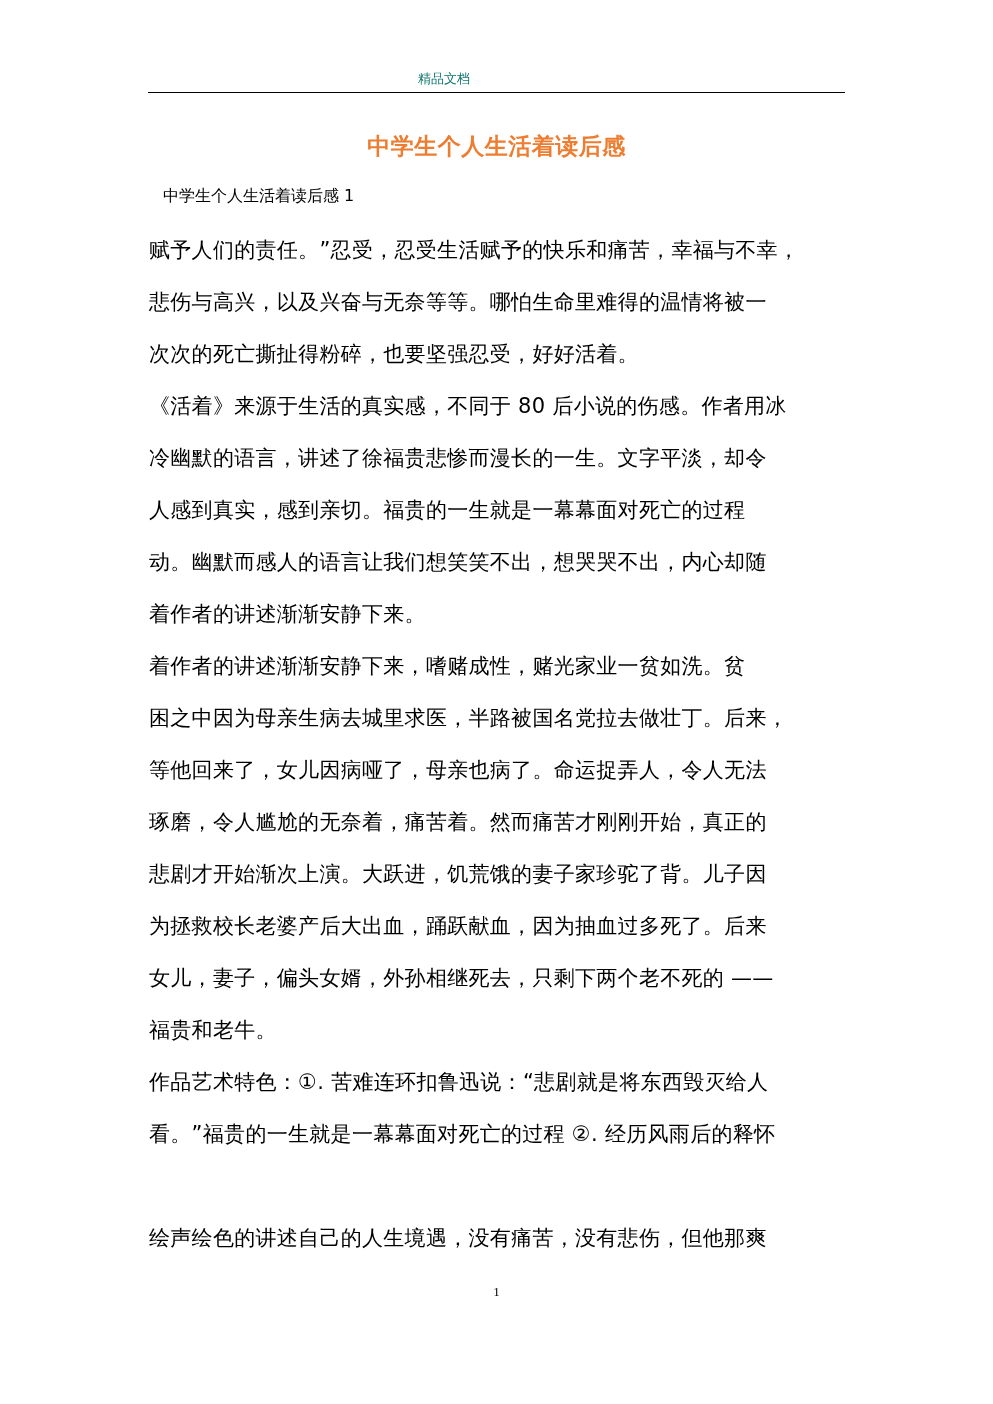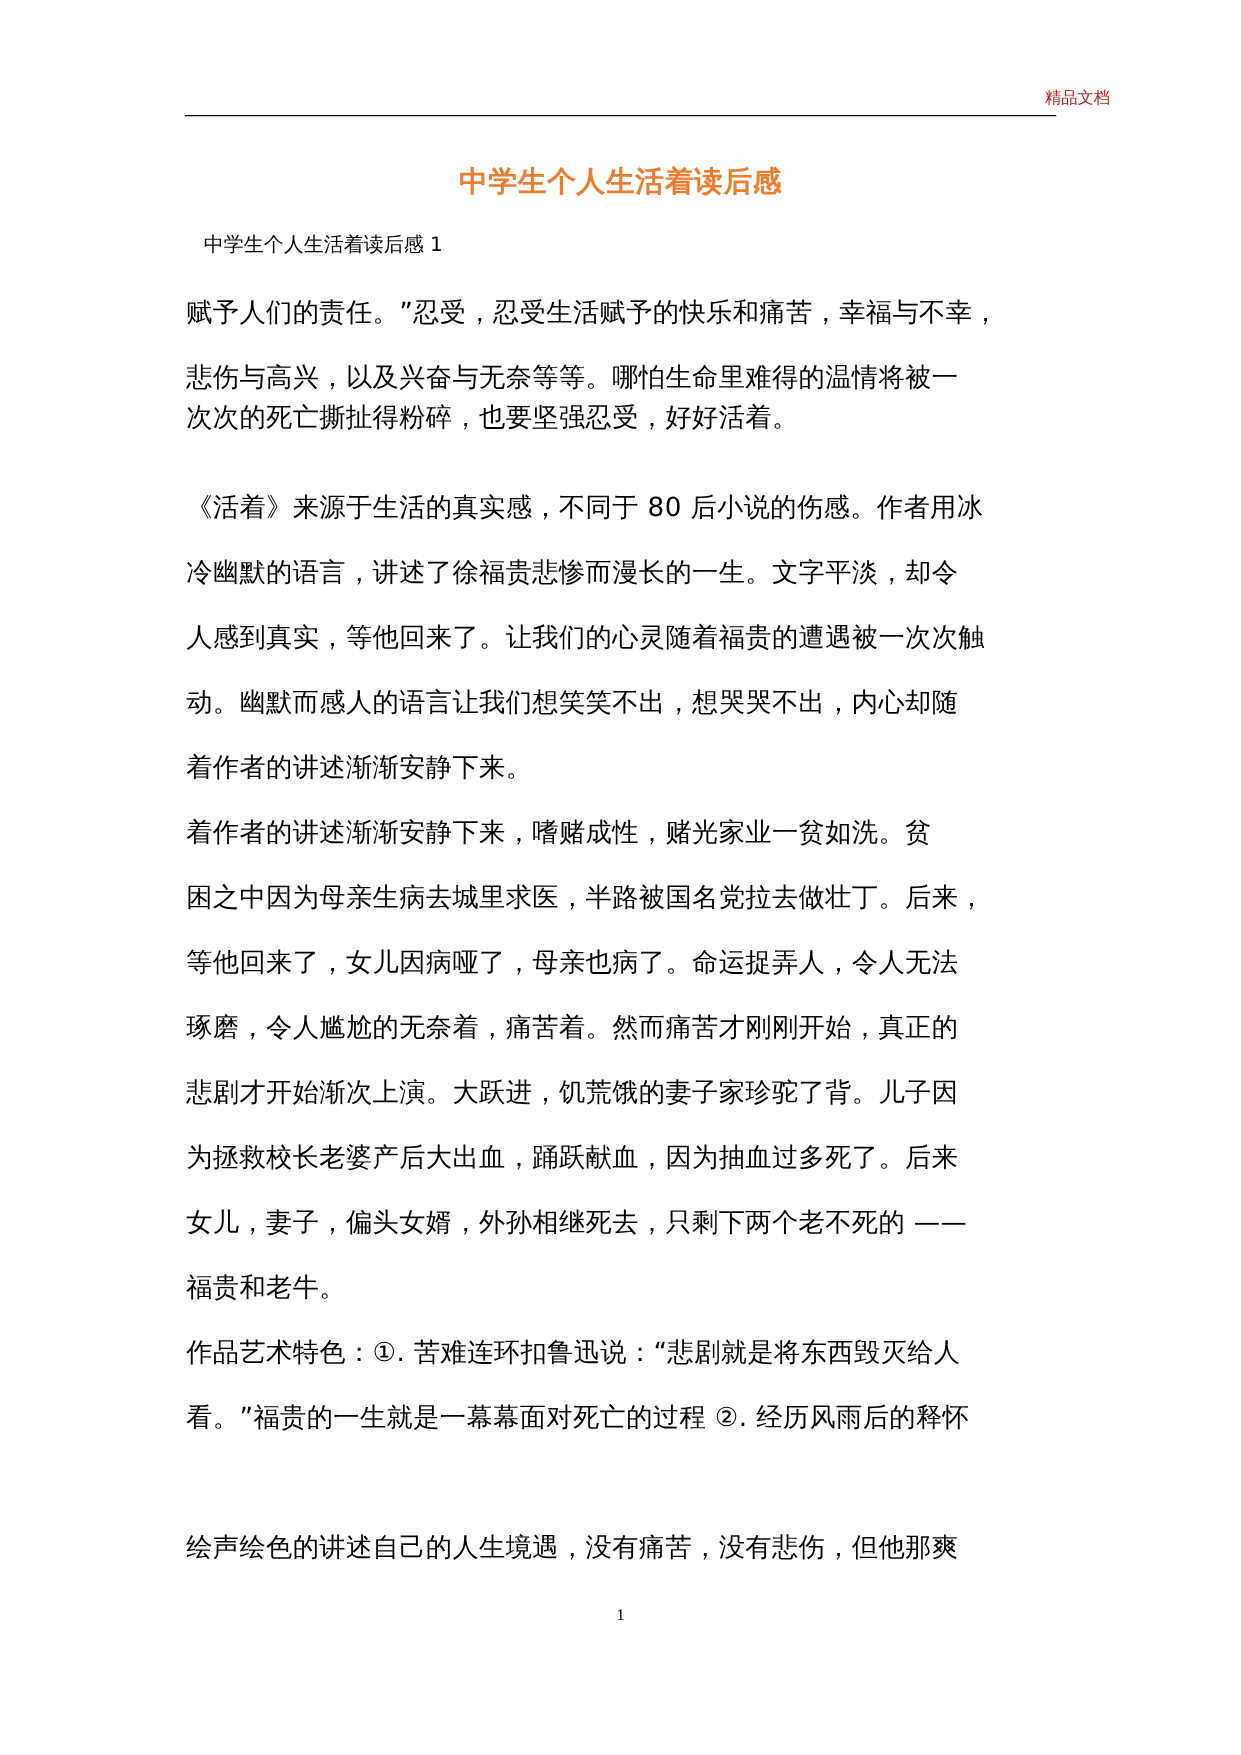--- a/index.html
+++ b/index.html
@@ -1,20 +1,20 @@
 <!DOCTYPE html>
 <html><head>
 <meta charset="utf-8">
 <style>
   html, body { margin: 0; padding: 0; background: #ffffff; }
   body { width: 993px; height: 1404px; position: relative; overflow: hidden;
          font-family: "DejaVu Sans", "Liberation Sans", sans-serif; color: #000; }
   .page { position: absolute; left: 0; top: 0; width: 993px; height: 1404px; background: #fff; }
-  .header-text { position: absolute; top: 70px; left: 0; width: 888px; text-align: right;
-         font-size: 13px; line-height: 18px; color: #b91c1c; }
+  .header-text { position: absolute; top: 70px; left: 0; width: 888px; text-align: center;
+         font-size: 13px; line-height: 18px; color: #0f766e; }
   .header-rule { position: absolute; top: 92px; left: 148px; width: 697px; height: 0;
          border-top: 1.5px solid #000; }
   .doc-title { position: absolute; top: 131px; left: 0; width: 993px; text-align: center;
          font-size: 23px; line-height: 30px; font-weight: bold; letter-spacing: 0.5px; }
   .subtitle { position: absolute; left: 163px; font-size: 16px; line-height: 28px; }
   .line { position: absolute; left: 149px; font-size: 21px; line-height: 28px; white-space: nowrap; letter-spacing: 0.3px; }
   .page-number { position: absolute; top: 1284px; left: 0; width: 993px; text-align: center;
          font-family: "Liberation Serif", serif; font-size: 13px; line-height: 16px; }
 </style>
 </head>
@@ -23,24 +23,24 @@
 <div class="page">
   <div class="header-text">精品文档</div>
   <div class="header-rule"></div>
 
   <div class="doc-title" id="doc-title" style="color: rgb(237, 125, 49);">中学生个人生活着读后感</div>
 
   <div class="subtitle" style="top:182px;">中学生个人生活着读后感 1</div>
 
   <div class="line" style="top:236px;">赋予人们的责任。”忍受，忍受生活赋予的快乐和痛苦，幸福与不幸，</div>
   <div class="line" style="top:288px;">悲伤与高兴，以及兴奋与无奈等等。哪怕生命里难得的温情将被一</div>
-  <div class="line" style="top:320px;">次次的死亡撕扯得粉碎，也要坚强忍受，好好活着。</div>
+  <div class="line" style="top:340px;">次次的死亡撕扯得粉碎，也要坚强忍受，好好活着。</div>
   <div class="line" style="top:392px;">《活着》来源于生活的真实感，不同于 80 后小说的伤感。作者用冰</div>
   <div class="line" style="top:444px;">冷幽默的语言，讲述了徐福贵悲惨而漫长的一生。文字平淡，却令</div>
-  <div class="line" style="top:496px;">人感到真实，等他回来了。让我们的心灵随着福贵的遭遇被一次次触</div>
+  <div class="line" style="top:496px;">人感到真实，感到亲切。福贵的一生就是一幕幕面对死亡的过程</div>
   <div class="line" style="top:548px;">动。幽默而感人的语言让我们想笑笑不出，想哭哭不出，内心却随</div>
   <div class="line" style="top:600px;">着作者的讲述渐渐安静下来。</div>
   <div class="line" style="top:652px;">着作者的讲述渐渐安静下来，嗜赌成性，赌光家业一贫如洗。贫</div>
   <div class="line" style="top:704px;">困之中因为母亲生病去城里求医，半路被国名党拉去做壮丁。后来，</div>
   <div class="line" style="top:756px;">等他回来了，女儿因病哑了，母亲也病了。命运捉弄人，令人无法</div>
   <div class="line" style="top:808px;">琢磨，令人尴尬的无奈着，痛苦着。然而痛苦才刚刚开始，真正的</div>
   <div class="line" style="top:860px;">悲剧才开始渐次上演。大跃进，饥荒饿的妻子家珍驼了背。儿子因</div>
   <div class="line" style="top:912px;">为拯救校长老婆产后大出血，踊跃献血，因为抽血过多死了。后来</div>
   <div class="line" style="top:964px;">女儿，妻子，偏头女婿，外孙相继死去，只剩下两个老不死的 ——</div>
   <div class="line" style="top:1016px;">福贵和老牛。</div>

